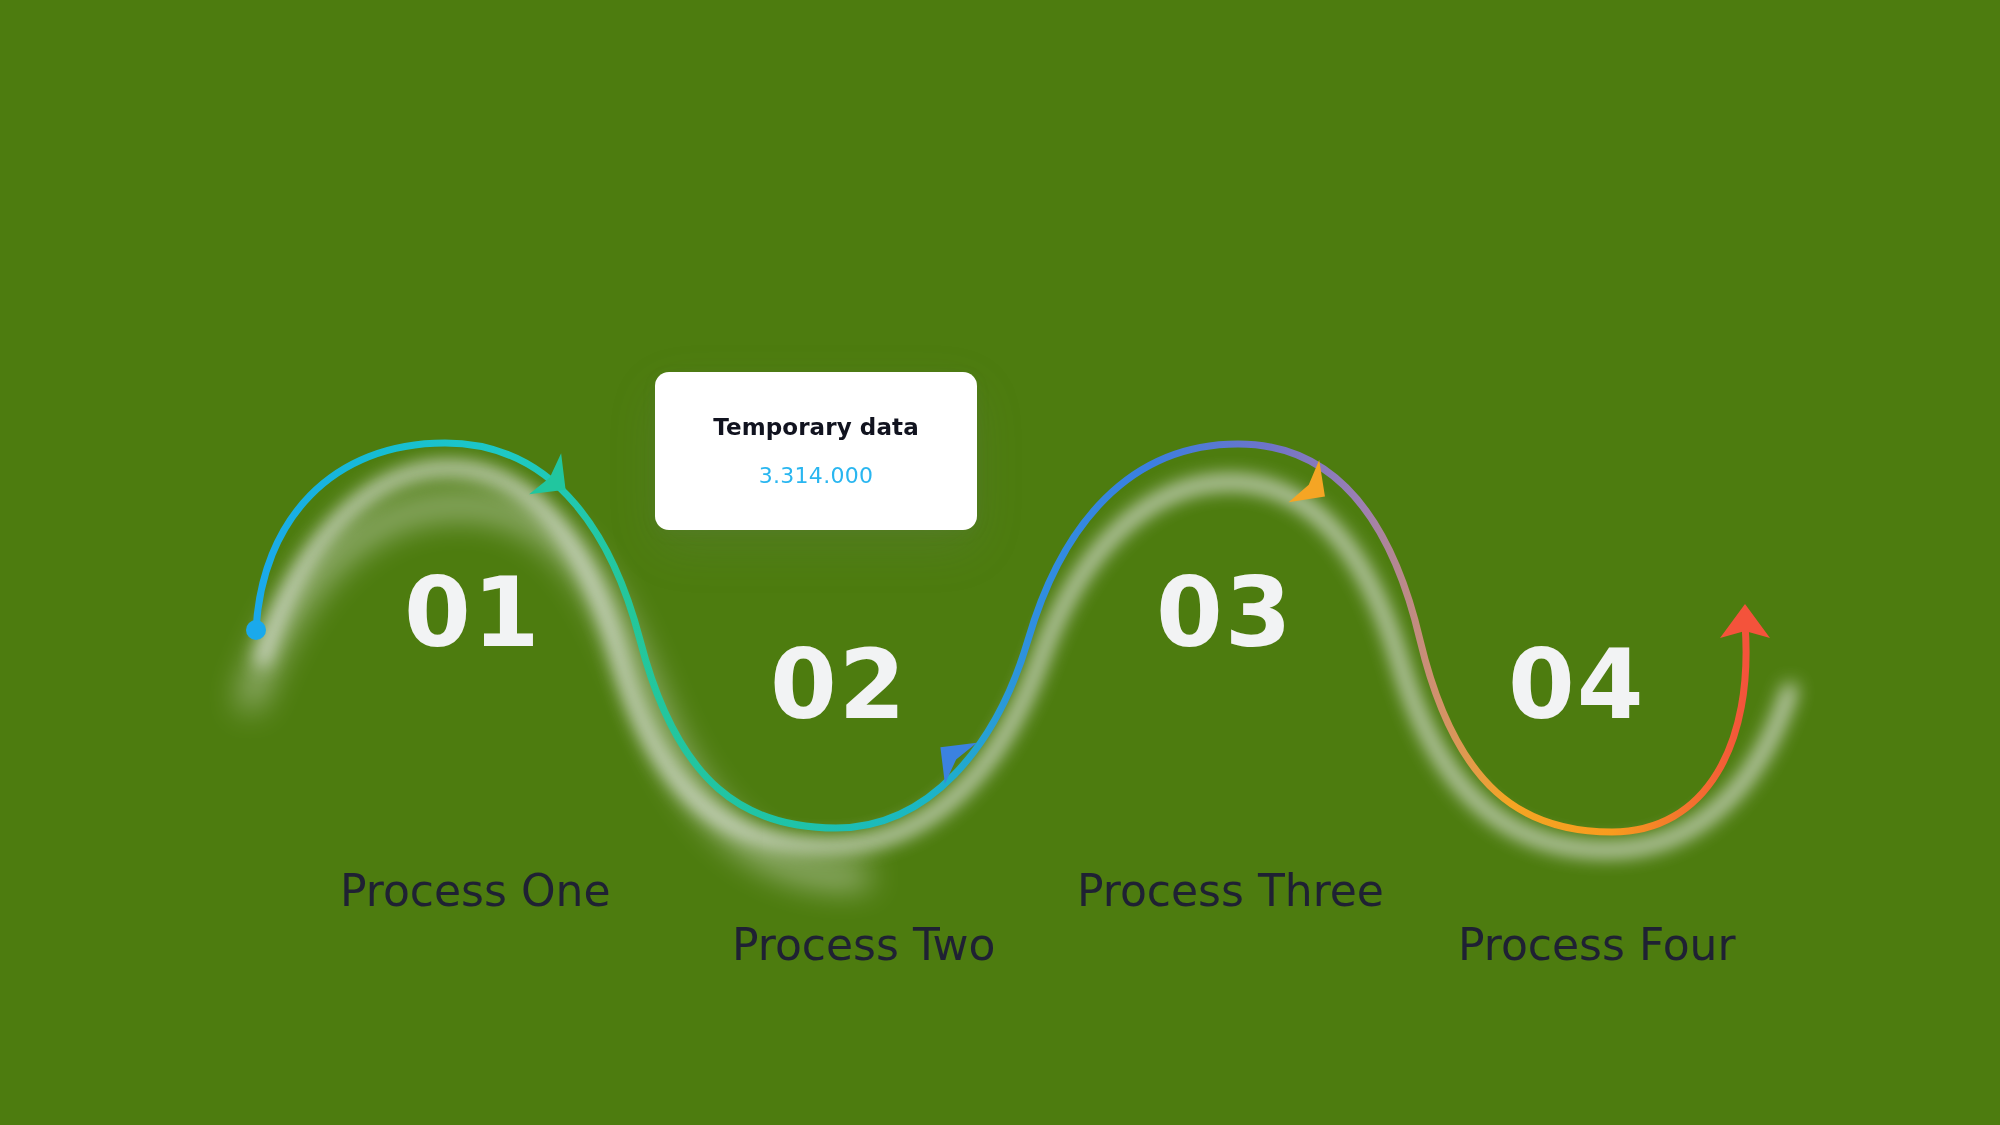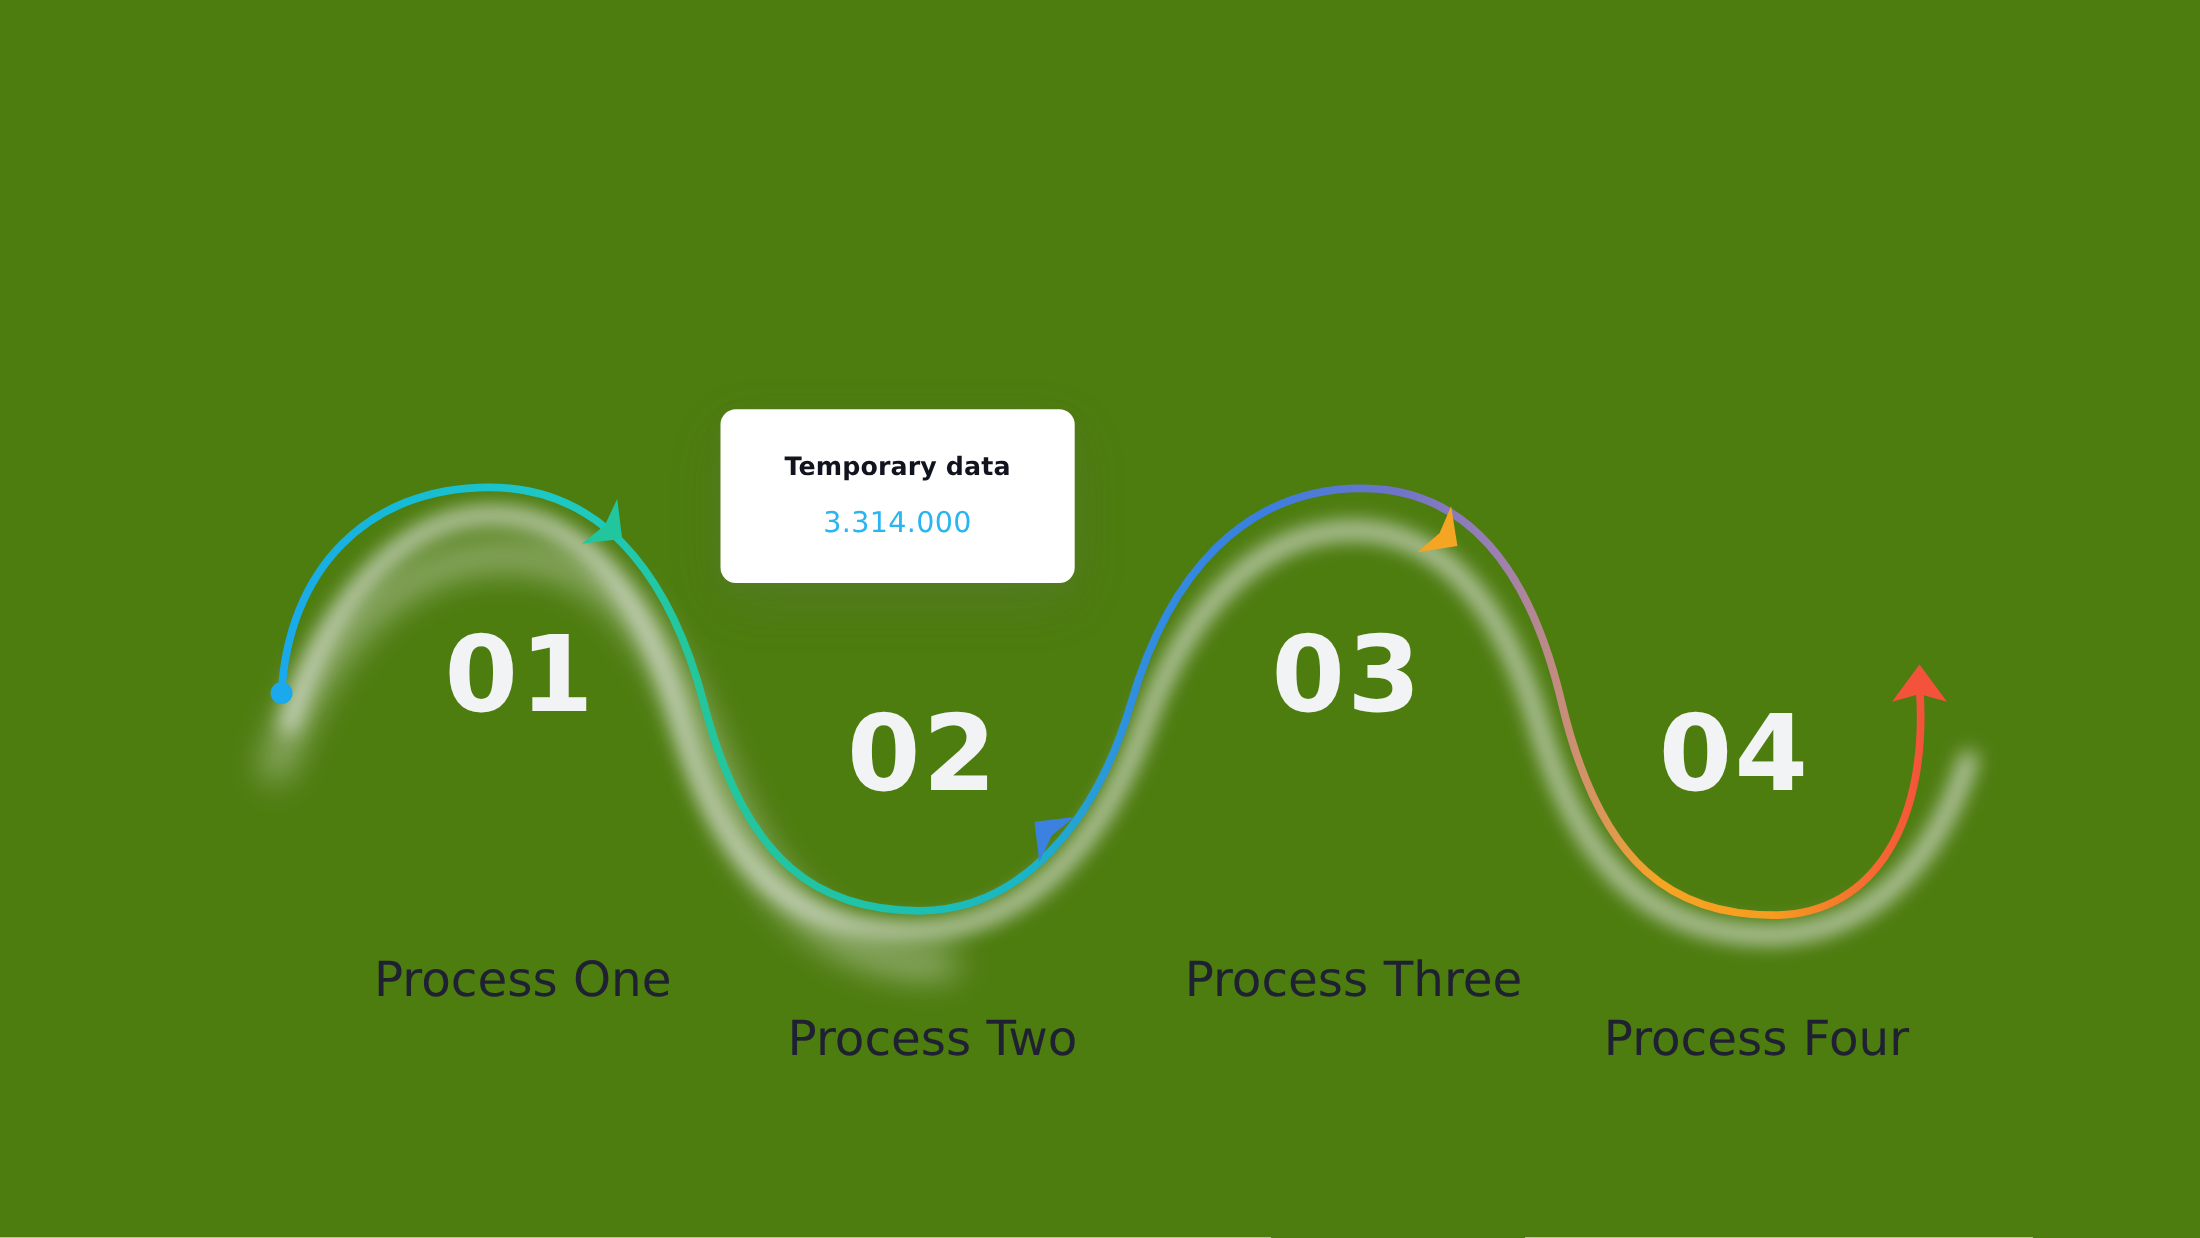--- a/index.html
+++ b/index.html
@@ -67,21 +67,21 @@
     font-weight: 700;
     font-size: 23px;
     color: #11131f;
     letter-spacing: 0.1px;
     line-height: 1;
     margin-bottom: 26px;
   }
   #tooltip-value {
     font-family: "DejaVu Sans", sans-serif;
     font-weight: 400;
-    font-size: 26px;
+    font-size: 22px;
     color: #29b6f0;
     letter-spacing: 0.3px;
     line-height: 1;
   }
 </style>
 </head>
 <body>
 
 <div id="stage">
 
@@ -158,17 +158,17 @@
   <div class="ghost-number" style="left:770px; top:637px;">02</div>
   <div class="ghost-number" style="left:1156px; top:565px;">03</div>
   <div class="ghost-number" style="left:1508px; top:637px;">04</div>
 
   <div id="tooltip-card">
     <div id="tooltip-title">Temporary data</div>
     <div id="tooltip-value">3.314.000</div>
   </div>
 
   <div class="process-label" style="left:340px; top:869px;">Process One</div>
-  <div class="process-label" style="left:716px; top:923px;">Process Two</div>
+  <div class="process-label" style="left:732px; top:923px;">Process Two</div>
   <div class="process-label" style="left:1077px; top:869px;">Process Three</div>
   <div class="process-label" style="left:1458px; top:923px;">Process Four</div>
 
 </div>
 
 </body></html>

